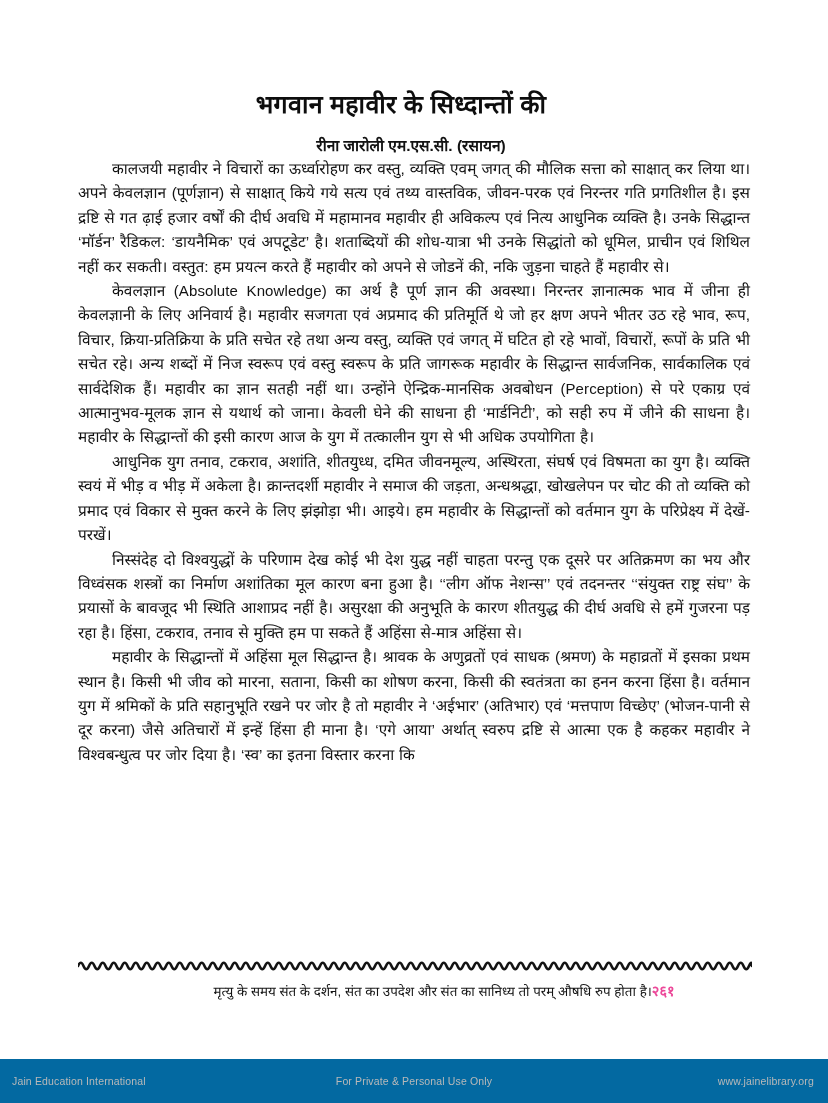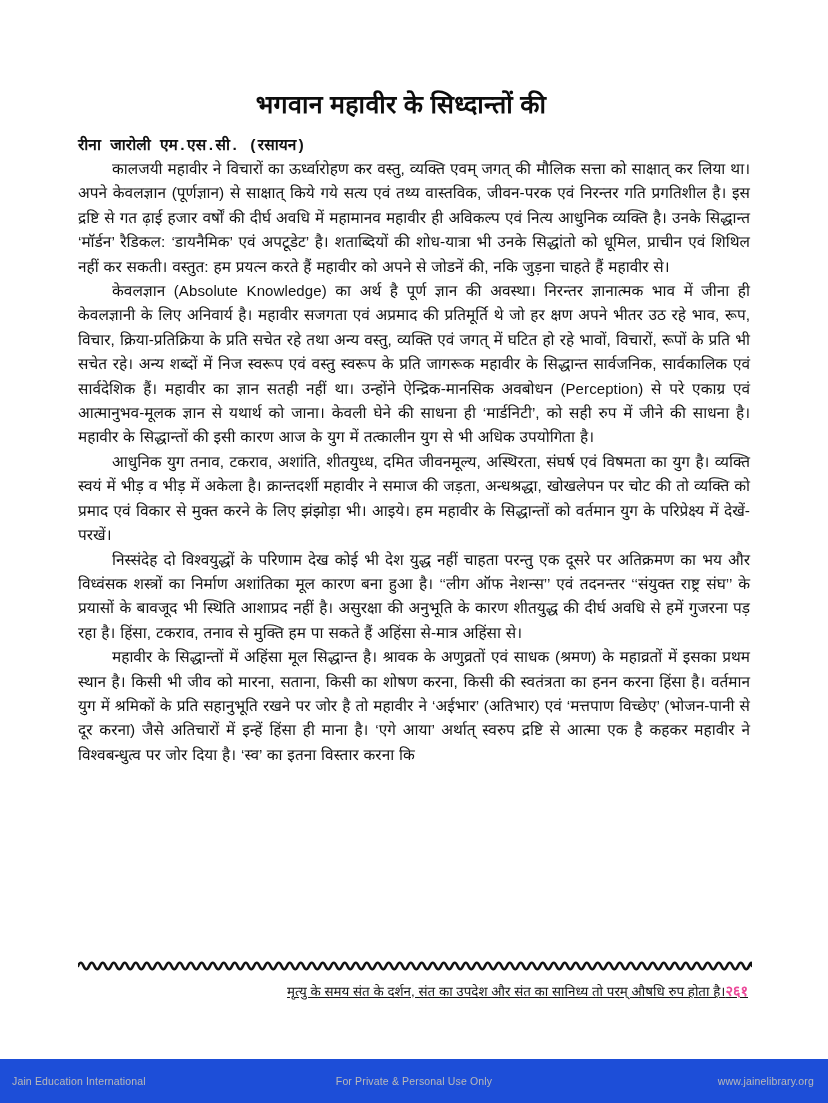--- a/index.html
+++ b/index.html
@@ -45,22 +45,22 @@
     line-height: 33px;
     letter-spacing: 0.3px;
     color: #0d0d0d;
     white-space: nowrap;
   }
   .title-line.l1 { padding-right: 26px; }
   .title-line.l2 { padding-left: 18px; }
 
   
   .byline {
-    text-align: left;
-    font-family: Liberation Mono, monospace;
+    text-align: center;
+    font-family: Liberation Sans, sans-serif;
     font-weight: 700;
     font-size: 15.5px;
     line-height: 22px;
     color: #121212;
     margin-top: 14px;
     padding-right: 6px;
   }
 
   
   .body-col {
@@ -103,22 +103,21 @@
   .wavy-rule svg { display: block; width: 674px; height: 16px; }
 
   
   .footer-row {
     position: absolute;
     left: 78px;
     top: 981px;
     width: 674px;
     display: flex;
     align-items: baseline;
-    justify-content: flex-end;
-    text-decoration: underline;
+    justify-content: center;
   }
   .footer-quote {
     font-family: "Liberation Sans", "DejaVu Sans", sans-serif;
     font-size: 13.4px;
     line-height: 20px;
     color: #141414;
     padding-left: 62px;
   }
   .folio {
     font-family: "Liberation Sans", "DejaVu Sans", sans-serif;
@@ -129,21 +128,21 @@
     padding-right: 4px;
   }
 
   
   #scan-bar {
     position: absolute;
     left: 0;
     top: 1059px;
     width: 828px;
     height: 44px;
-    background: #1d4ed8;
+    background: #0369a1;
   }
   #scan-bar .bar-inner {
     position: absolute;
     left: 0; top: 0;
     width: 828px;
     height: 44px;
     display: flex;
     align-items: center;
   }
   .scan-text {

